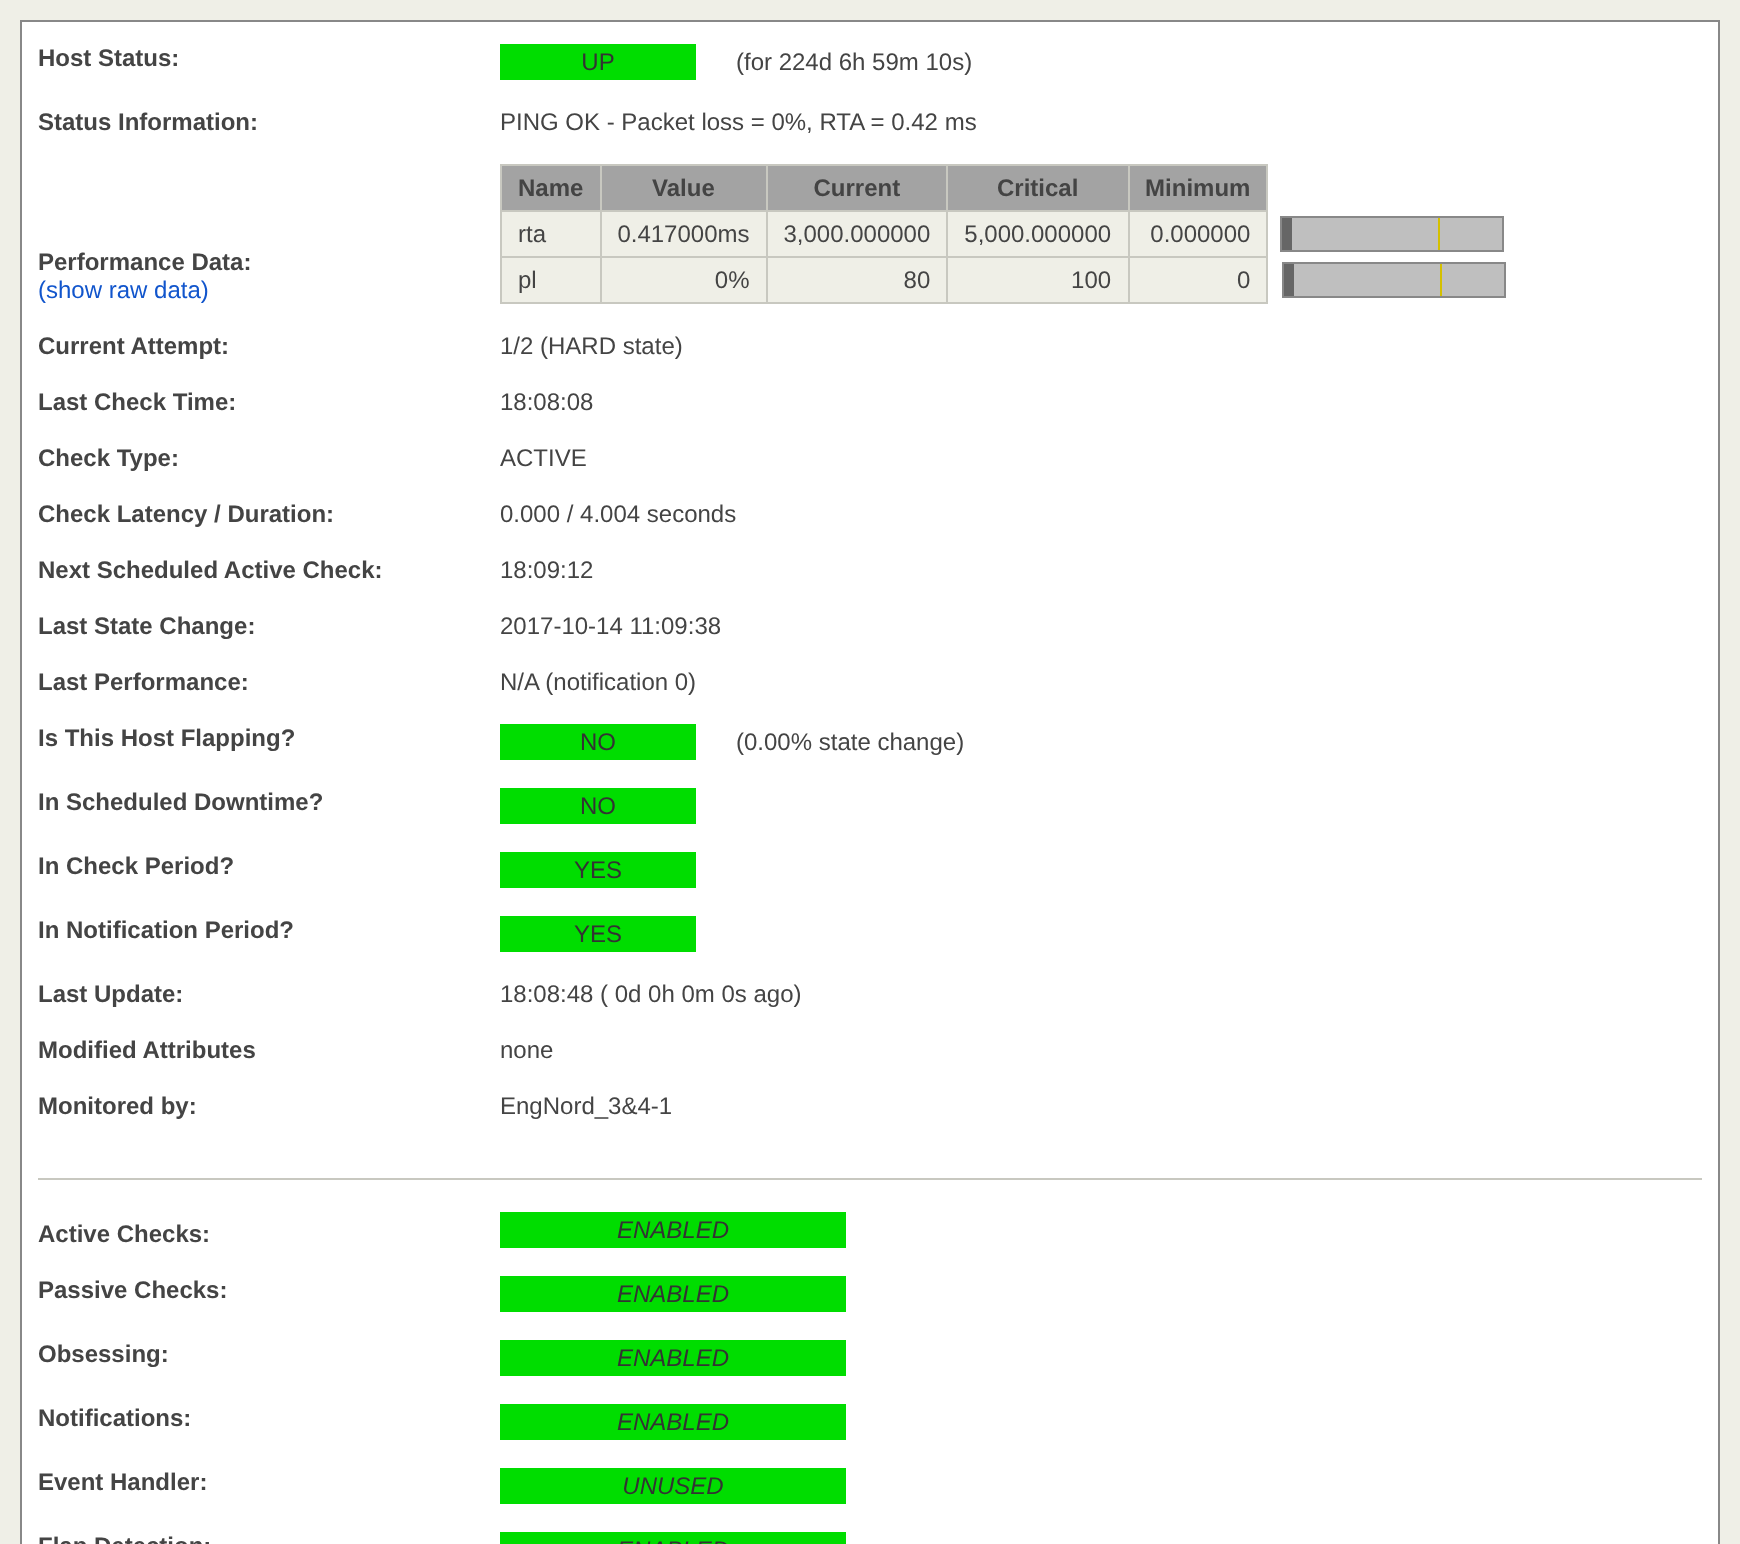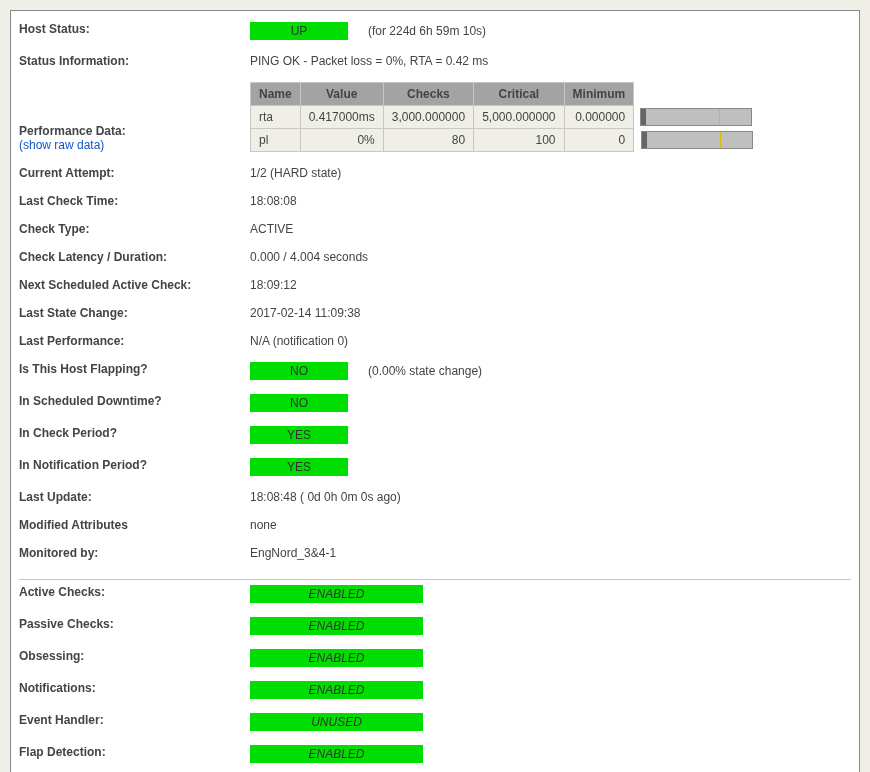--- a/index.html
+++ b/index.html
@@ -65,22 +65,23 @@
       font-size: 12px;
       font-style: italic;
     }
     .link {
       color: #1155cc;
       text-decoration: none;
       cursor: pointer;
     }
     .hr-row {
       border-top: 1px solid #c8c8c0;
-      margin-top: 12px;
-      padding-top: 5px;
+      margin-top: 22px;
+      padding-top: 16px;
+      align-items: flex-end;
     }
     
     .perf-table {
       border-collapse: collapse;
       font-size: 12px;
     }
     .perf-table th, .perf-table td {
       border: 1px solid #c8c8c0;
       padding: 4px 8px;
       background: #efefe7;
@@ -147,21 +148,21 @@
       <div class="label-col">
         <span>Performance Data:</span><br>
         <a class="link" style="font-weight:normal;">(show raw data)</a>
       </div>
       <div class="value-col">
         <table class="perf-table">
           <tbody>
               <tr>
             <th>Name</th>
             <th>Value</th>
-            <th>Checks</th>
+            <th>Current</th>
             <th>Critical</th>
             <th>Minimum</th>
             <th class="bar-cell"></th>
           </tr>
           <tr>
             <td class="name-cell">rta</td>
             <td>0.417000ms</td>
             <td>3,000.000000</td>
             <td>5,000.000000</td>
             <td>0.000000</td>
@@ -205,21 +206,21 @@
     <div class="row">
       <div class="label-col">Check Latency / Duration:</div>
       <div class="value-col">0.000  /  4.004 seconds</div>
     </div>
     <div class="row">
       <div class="label-col">Next Scheduled Active Check:</div>
       <div class="value-col">18:09:12</div>
     </div>
     <div class="row">
       <div class="label-col">Last State Change:</div>
-      <div class="value-col">2017-02-14 11:09:38</div>
+      <div class="value-col">2017-10-14 11:09:38</div>
     </div>
     <div class="row">
       <div class="label-col">Last Performance:</div>
       <div class="value-col">N/A  (notification 0)</div>
     </div>
 
     <div class="row">
       <div class="label-col">Is This Host Flapping?</div>
       <div class="value-col">
         <span class="green-badge">NO</span>

